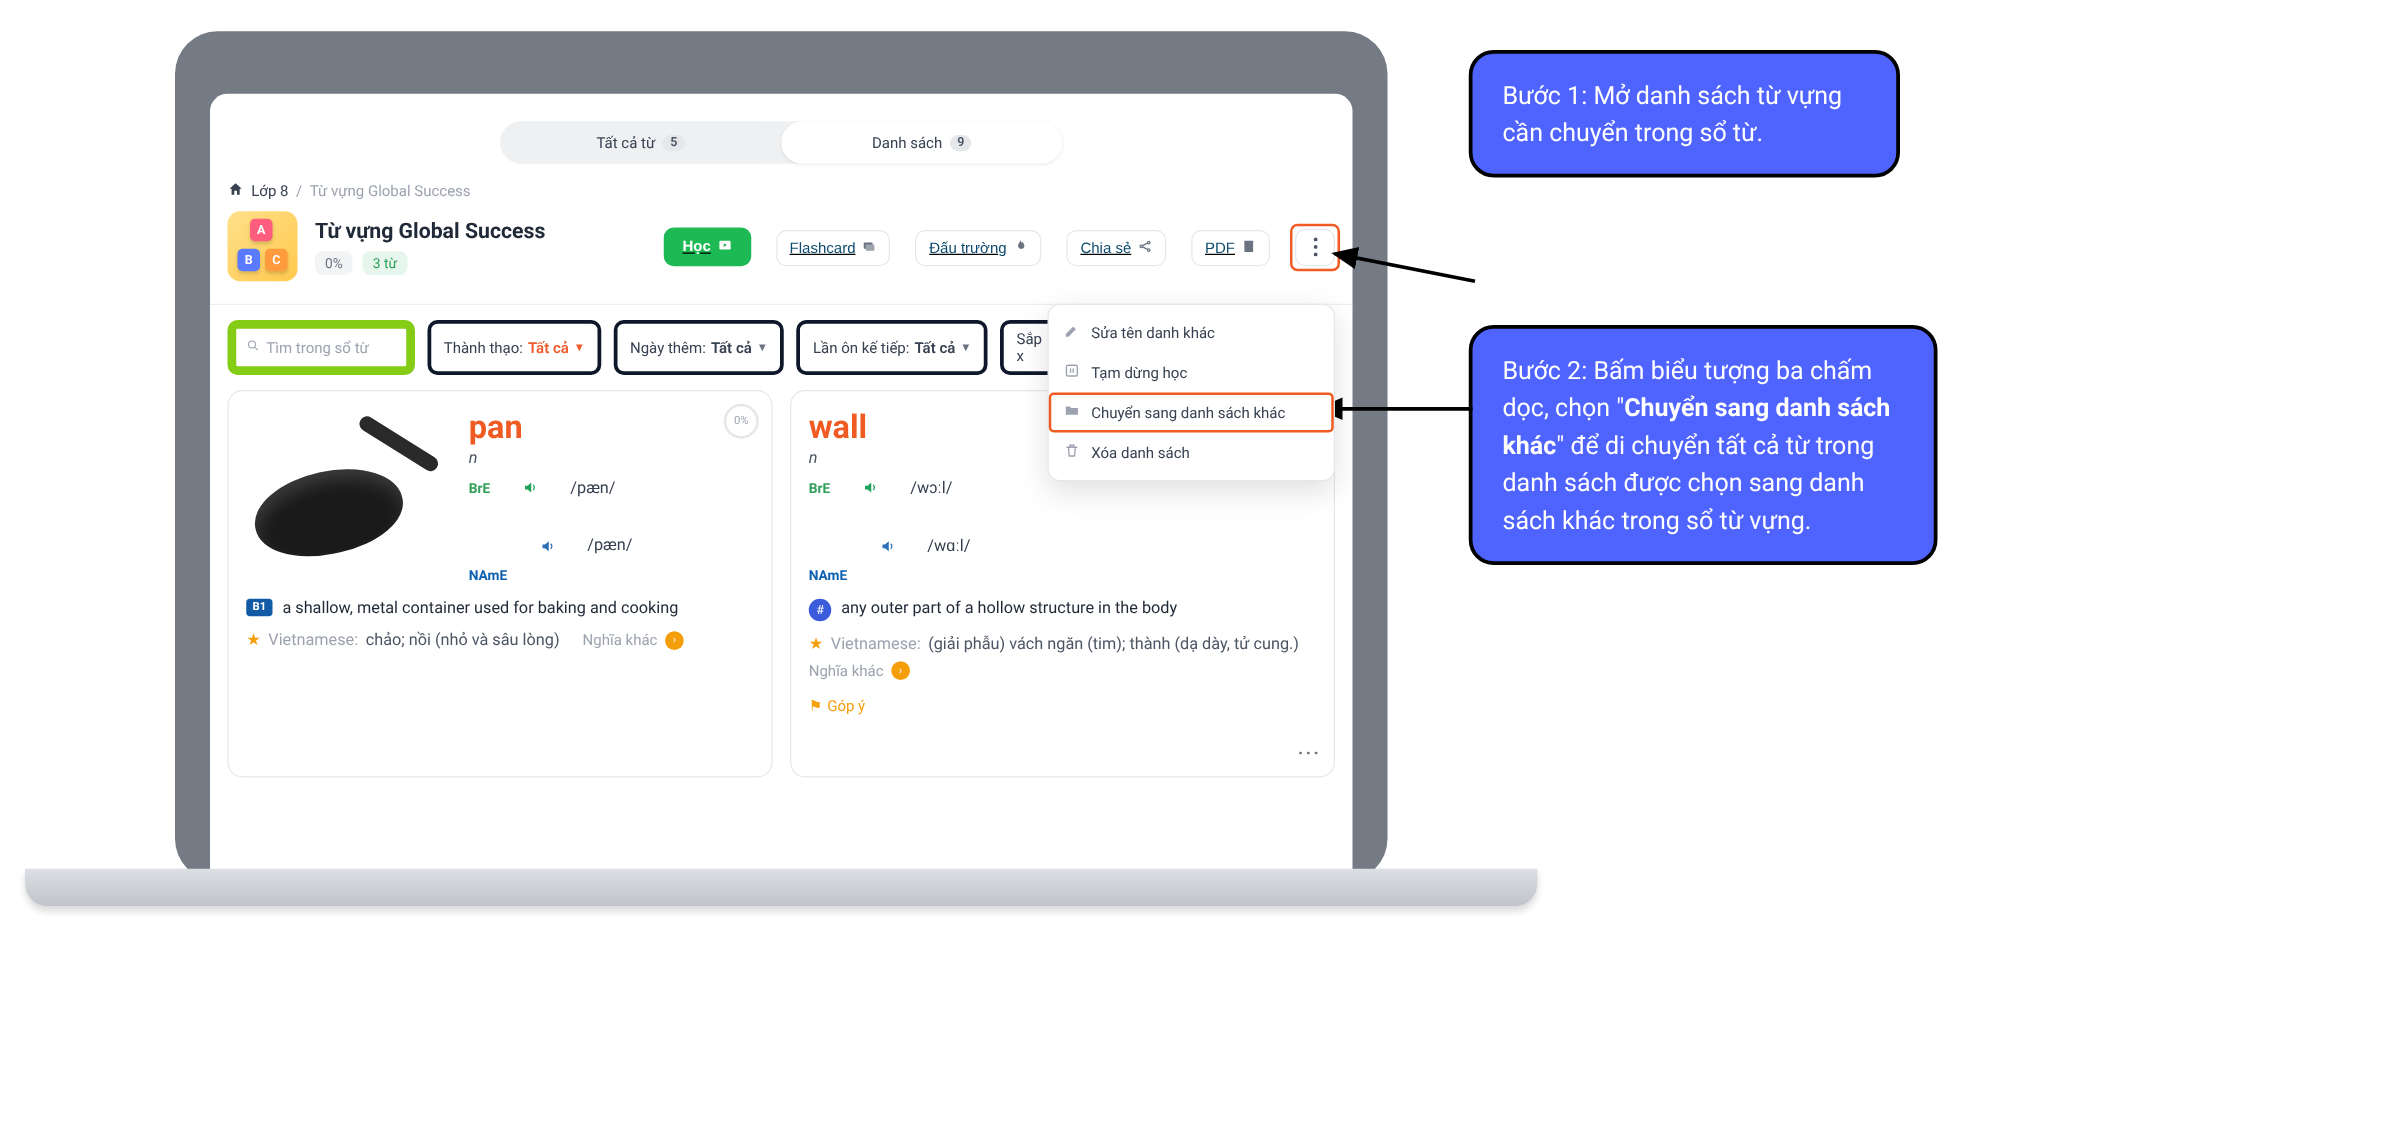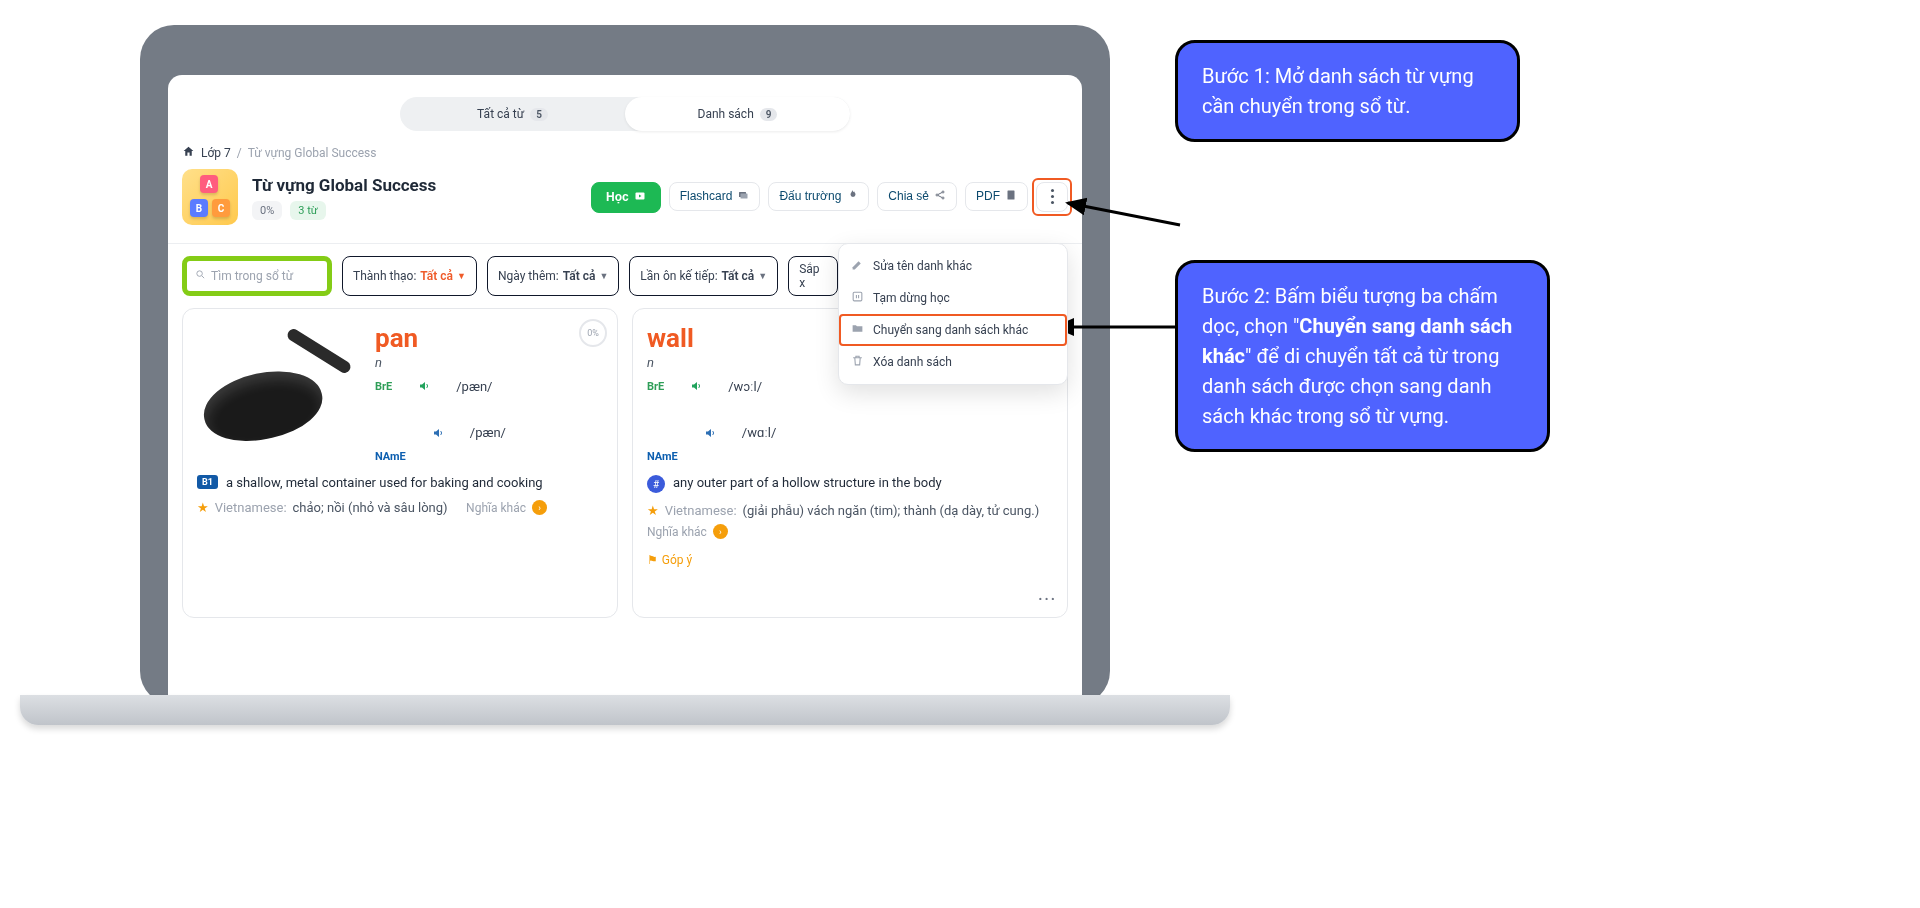--- a/index.html
+++ b/index.html
@@ -24,31 +24,31 @@
   .hdr { display: flex; align-items: center; padding: 0 14px 18px; gap: 14px; border-bottom: 1px solid #eceef1; }
   .set-icon { width: 56px; height: 56px; border-radius: 10px; background: linear-gradient(135deg,#ffe08a,#ffc94d); display:flex; align-items:center; justify-content:center; position:relative; }
   .cube { width:18px; height:18px; border-radius:4px; position:absolute; color:#fff; font-weight:700; font-size:10px; display:flex; align-items:center; justify-content:center; box-shadow:0 2px 3px rgba(0,0,0,.15); }
   .cube.a { background:#ff5d7e; top:6px; left:18px; }
   .cube.b { background:#5b7bff; bottom:8px; left:8px; }
   .cube.c { background:#ff9b3d; bottom:8px; right:8px; }
   .hdr-title { font-weight:700; font-size:17px; color:#1f2937; }
   .hdr-sub { display:flex; gap:8px; margin-top:6px; }
   .pill { font-size:11px; padding:3px 8px; border-radius:6px; background:#f3f4f6; color:#6b7280; }
   .pill.green { background:#e7f6ec; color:#2e9e58; }
-  .hdr-actions { margin-left:auto; display:flex; gap:8px; align-items:flex-start; }
+  .hdr-actions { margin-left:auto; display:flex; gap:20px; align-items:flex-end;text-decoration:underline; }
   .btn { border:1px solid #e5e7eb; background:#fff; border-radius:8px; padding:6px 10px; font-size:12px; color:#0c4a6e; display:flex; align-items:center; gap:5px; cursor:pointer; white-space:nowrap; }
   .btn.primary { background:#1db954; border-color:#1db954; color:#fff; font-weight:600; padding:7px 14px; }
   .more-btn { border:1px solid #e5e7eb; border-radius:8px; width:32px; height:30px; display:flex; flex-direction:column; align-items:center; justify-content:center; gap:3px; cursor:pointer; position:relative; }
   .more-btn .dot { width:3px; height:3px; background:#4b5563; border-radius:50%; }
   .more-wrap { position:relative; }
   .more-highlight { position:absolute; inset:-4px; border:2px solid #f05a23; border-radius:6px; pointer-events:none; }
 
   .filters { display:flex; gap:10px; padding:12px 14px; }
-  .search { flex: 0 0 150px; border:5px solid #84cc16; border-radius:8px; padding:5px 8px; display:flex; align-items:center; gap:5px; color:#9ca3af; font-size:12px; }
-  .fchip { border:1px solid #0f172a; border-radius:8px; padding:5px 10px; font-size:12px; color:#374151; display:flex; align-items:center; gap:4px; cursor:pointer; }
+  .search { flex: 0 0 150px; border:7px solid #84cc16; border-radius:8px; padding:5px 8px; display:flex; align-items:center; gap:5px; color:#9ca3af; font-size:12px; }
+  .fchip { border:3px solid #0f172a; border-radius:8px; padding:5px 10px; font-size:12px; color:#374151; display:flex; align-items:center; gap:4px; cursor:pointer; }
   .fchip .val { color:#ef5b2a; font-weight:600; }
   .fchip .valk { font-weight:600; }
   .caret { font-size:9px; color:#ef5b2a; }
   .caretg { font-size:9px; color:#6b7280; }
 
   
   .dd { position:absolute; right:14px; top:168px; width:230px; background:#fff; border:1px solid #e5e7eb; border-radius:10px; box-shadow:0 8px 24px rgba(0,0,0,.12); padding:6px 0; z-index:5; }
   .dd-item { padding:8px 12px; font-size:12px; color:#374151; display:flex; align-items:center; gap:8px; cursor:pointer; }
   .dd-item.hi { outline:2px solid #f05a23; outline-offset:-2px; border-radius:4px; }
   .dd-ic { width:14px; color:#9ca3af; }
@@ -106,21 +106,21 @@
         <span class="count-badge">9</span>
       </div>
     </div>
 
     <div class="breadcrumb">
       <span>
         <svg width="13" height="13" viewBox="0 0 24 24" fill="#374151">
             <path d="M12 3l9 8h-3v9h-4v-6h-4v6H6v-9H3z"></path>
           </svg>
       </span>
-      <span>Lớp 7</span>
+      <span>Lớp 8</span>
       <span class="muted">/</span>
       <span class="muted">Từ vựng Global Success</span>
     </div>
 
     <div class="hdr">
       <div class="set-icon">
         <div class="cube a">A</div>
         <div class="cube b">B</div>
         <div class="cube c">C</div>
       </div>

